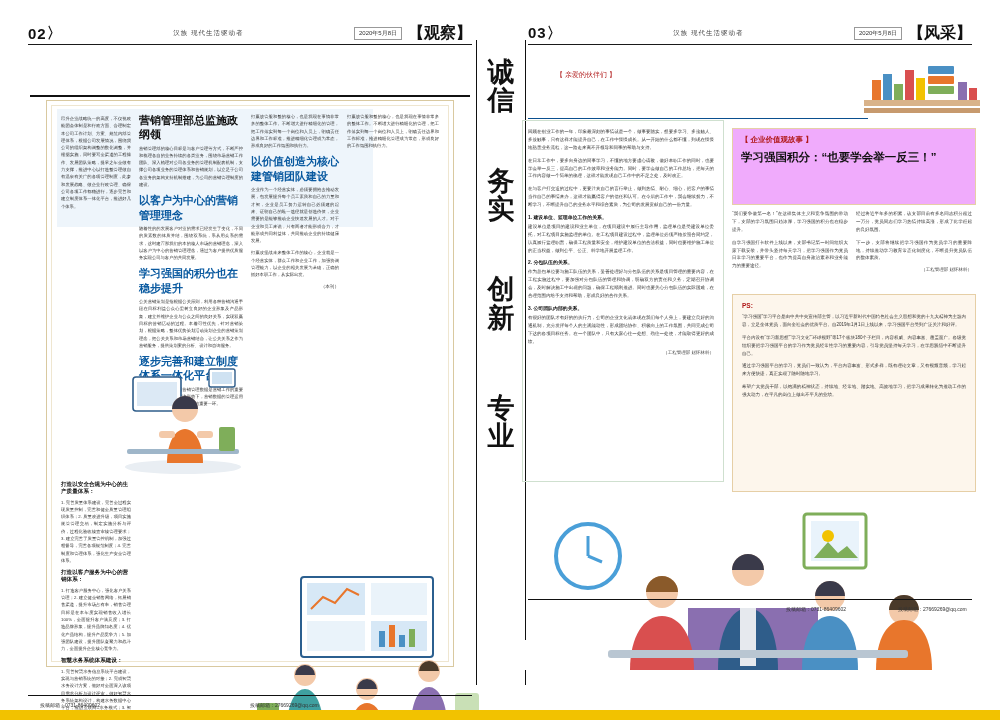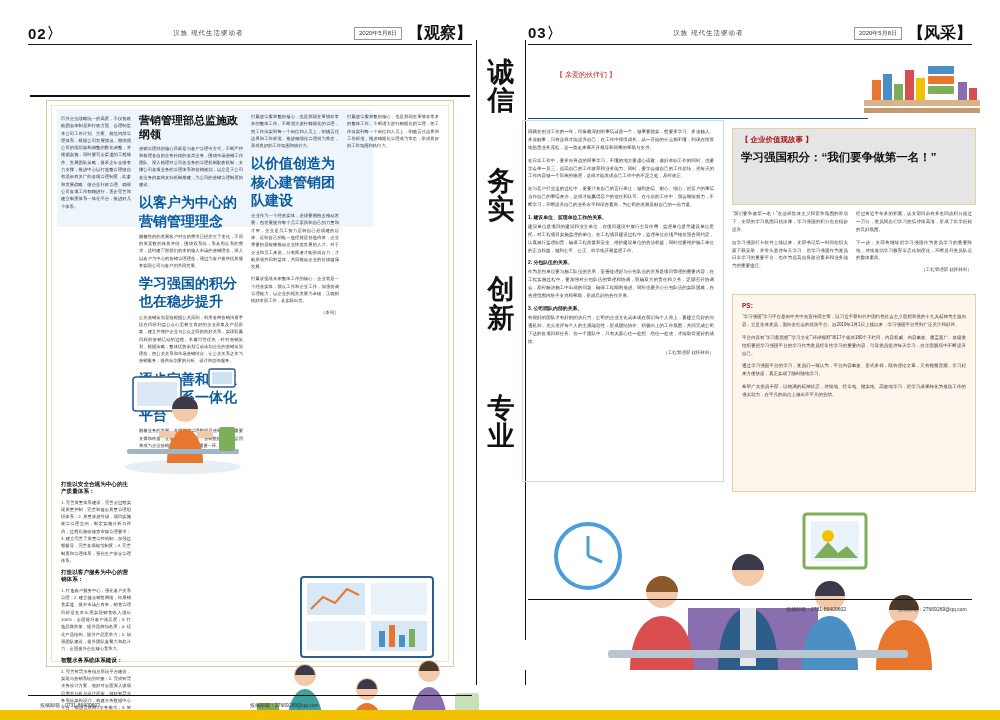--- a/index.html
+++ b/index.html
@@ -34,21 +34,21 @@
 
   .artbox{
     position:absolute;left:46px;top:100px;width:406px;height:565px;
     border:1px solid #d9c9a0;background:#ffffff;
   }
   .artbox:before{
     content:"";position:absolute;left:4px;top:4px;right:4px;bottom:4px;
     border:1px solid #efe6d0;
   }
   .col{position:absolute;top:0;}
-  .ctitle{font-size:14px;font-weight:bold;color:#0a5aa0;margin:0 0 3px 0;line-height:1.3;}
+  .ctitle{font-size:11px;font-weight:bold;color:#0a5aa0;margin:0 0 3px 0;line-height:1.3;}
   .ctitle.dark{color:#111;}
   .ctitle.big{font-size:11px;color:#111;}
   .ptext{font-size:4.6px;line-height:1.72;color:#333;text-align:justify;margin:0 0 5px 0;}
   .ptext.tiny{font-size:4.3px;line-height:1.7;}
   .sig{font-size:4.6px;text-align:right;color:#333;}
 
   .tintbox{
     position:absolute;background:#eef5fb;border:0;
   }
 
@@ -57,21 +57,21 @@
   
   .ill2{position:absolute;left:196px;top:470px;width:250px;height:185px;}
 
   
   .banner{
     position:absolute;left:476px;top:40px;width:48px;height:645px;
     border-left:1px solid #111;border-right:1px solid #111;
     text-align:center;
   }
   .bchar{font-size:27px;font-weight:bold;color:#111;line-height:1.05;display:block;}
-  .rtintB{position:absolute;background:#e5e5e5;border:1px solid #e6cfa6;}
+  .rtintB{position:absolute;background:#f0abfc;border:1px solid #e6cfa6;}
 
   .rlabel{font-size:7.5px;color:#b01818;font-weight:bold;}
   .rh2{font-size:11.5px;font-weight:bold;color:#111;}
   .rp{font-size:4.5px;line-height:1.75;color:#333;text-align:justify;margin:0 0 5px 0;}
   .rsig{font-size:4.5px;text-align:right;color:#444;}
 
   
   .books{position:absolute;left:862px;top:64px;width:120px;height:62px;}
 
   
@@ -260,21 +260,21 @@
       <div style="font-size:4.9px;font-weight:bold;color:#111;margin-bottom:3px;">3. 公司团队内部的关系。</div>
       <p class="rp">有很好的团队才有好的的执行力，公司的企业文化就体现在我们每个人身上，要建立良好的沟通机制，充分发挥每个人的主观能动性，形成团结协作、积极向上的工作氛围，共同完成公司下达的各项目标任务。在一个团队中，只有大家心往一处想、劲往一处使，才能取得更好的成绩。</p>
       <div class="rsig">（工程管理部   赵怀林科）</div>
     </div>
 
     <div style="position:absolute;left:22px;top:120px;width:200px;height:360px;border:1px solid #cfe0cf;pointer-events:none;"></div>
 
     <div class="rtintB" style="left:232px;top:128px;width:242px;height:75px;">
       <div style="padding:6px 8px;">
         <div class="rlabel">【 企业价值观故事 】</div>
-        <div class="rh2" style="margin-top:5px;">学习强国积分：“我们要争做第一名！”</div>
+        <div class="rh2" style="margin-top:5px;">学习强国积分：“也要学会举一反三！”</div>
       </div>
     </div>
 
     <div style="position:absolute;left:232px;top:210px;width:116px;">
       <p class="rp">“我们要争做第一名！”在这样集体主义和竞争氛围的带动下，支部的学习氛围日趋浓厚，学习强国的积分也在稳步提升。</p>
       <p class="rp">自学习强国打卡软件上线以来，支部书记第一时间组织大家下载安装，并带头坚持每天学习，把学习强国作为党员日常学习的重要平台，也作为提高自身政治素养和业务能力的重要途径。</p>
     </div>
     <div style="position:absolute;left:356px;top:210px;width:116px;">
       <p class="rp">经过将近半年多的积累，该支部目前有多名同志积分超过一万分，党员同志们学习热情持续高涨，形成了比学赶超的良好氛围。</p>
       <p class="rp">下一步，支部将继续把学习强国作为党员学习的重要阵地，持续推动学习教育常态化制度化，不断提升党员队伍的整体素质。</p>

